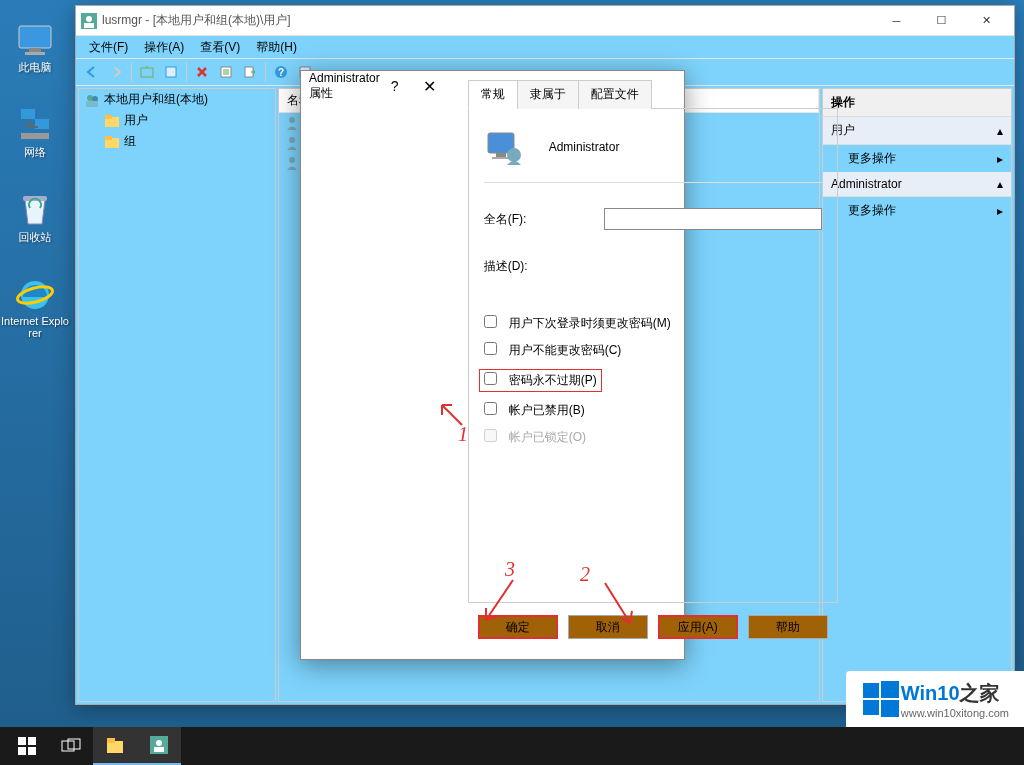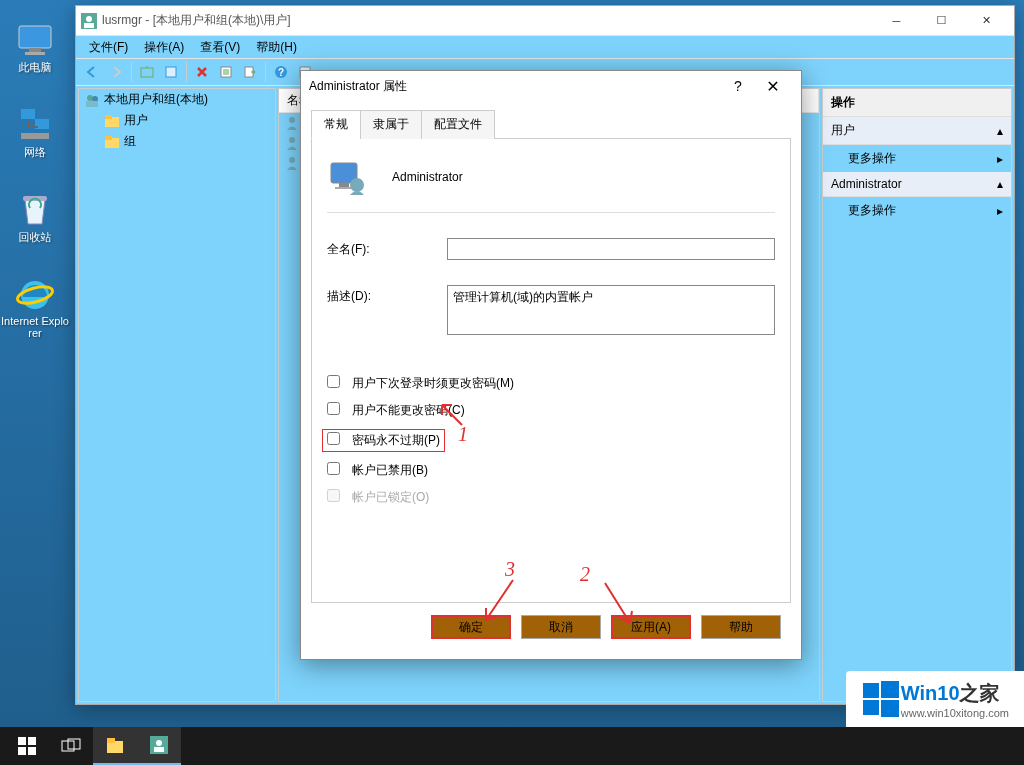--- a/index.html
+++ b/index.html
@@ -37,21 +37,21 @@
   .list-header-cell { padding: 3px 8px; border-right: 1px solid #e5e5e5; font-size: 12px; }
   .list-body { flex: 1; }
   .list-row { display: flex; align-items: center; padding: 2px 5px; gap: 5px; }
   
   .actions-panel { width: 190px; margin: 2px; border: 1px solid #ccc; }
   .actions-header { background: #f0f0f0; padding: 5px 8px; font-weight: bold; border-bottom: 1px solid #ddd; }
   .actions-section { background: #e8eef7; padding: 5px 8px; border-bottom: 1px solid #ddd; display: flex; justify-content: space-between; align-items: center; }
   .actions-item { padding: 5px 8px 5px 25px; cursor: pointer; display: flex; justify-content: space-between; align-items: center; }
   
   
-  .dialog { position: absolute; top: 70px; left: 300px; width: 502px; height: 590px; background: #fff; border: 1px solid #888; box-shadow: 0 5px 25px rgba(0,0,0,0.4); display: flex; flex-direction: column; z-index: 10; }
+  .dialog { position: absolute; top: 70px; left: 300px; width: 385px; height: 590px; background: #fff; border: 1px solid #888; box-shadow: 0 5px 25px rgba(0,0,0,0.4); display: flex; flex-direction: row; z-index: 10; }
   .dialog-titlebar { height: 30px; display: flex; align-items: center; padding: 0 8px; }
   .dialog-title { flex: 1; font-size: 12px; }
   .dialog-help { width: 30px; text-align: center; cursor: pointer; font-size: 14px; }
   .dialog-close { width: 40px; text-align: center; cursor: pointer; font-size: 16px; }
   
   .dialog-body { flex: 1; padding: 8px 10px; display: flex; flex-direction: column; }
   .tabs { display: flex; border-bottom: 1px solid #ccc; }
   .tab { padding: 5px 12px; border: 1px solid #ccc; border-bottom: none; margin-right: -1px; cursor: pointer; font-size: 12px; background: #f5f5f5; position: relative; top: 1px;}
   .tab.active { background: #fff; border-bottom: 1px solid #fff; }
   
@@ -331,21 +331,20 @@
         </div>
         <span style="font-size:12px;">Administrator</span>
       </div>
       <hr class="hr">
       <div class="field-row">
         <div class="field-label">全名(F):</div>
         <input class="field-input" value="" style="">
       </div>
       <div class="field-row">
         <div class="field-label">描述(D):</div>
-        <textarea class="field-textarea" style="">管理计算机(域)的内置帐户</textarea>
       </div>
       <div style="height:15px"></div>
       <div class="check-row">
         <input type="checkbox" style="">
         <span>用户下次登录时须更改密码(M)</span>
       </div>
       <div class="check-row">
         <input type="checkbox" style="">
         <span>用户不能更改密码(C)</span>
       </div>

